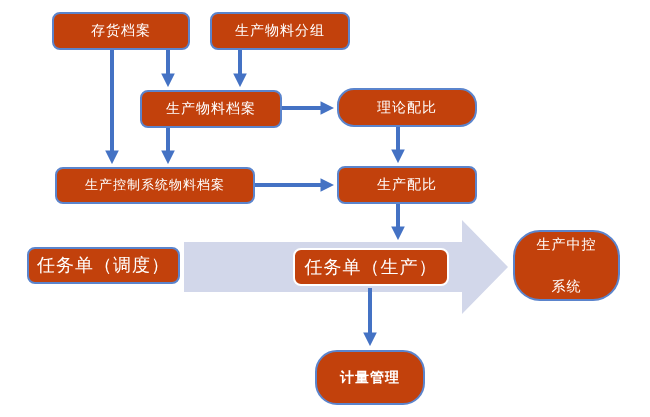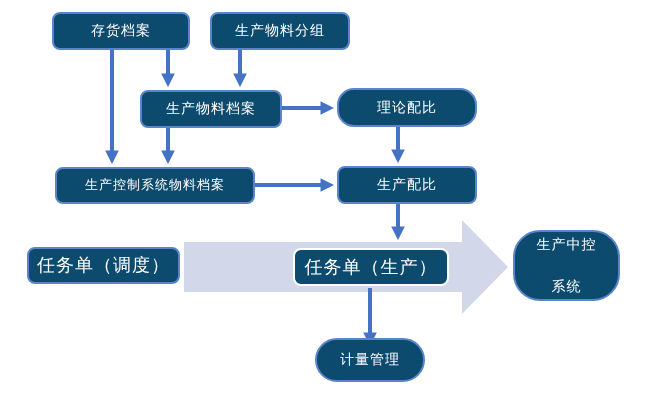--- a/index.html
+++ b/index.html
@@ -18,42 +18,42 @@
   .wires {
     position: absolute;
     left: 0;
     top: 0;
     width: 650px;
     height: 417px;
   }
   .node {
     position: absolute;
     box-sizing: border-box;
-    background: #0c4a6e;
+    background: #c2410c;
     border: 2px solid #5B84CC;
     border-radius: 8px;
     color: #ffffff;
     display: flex;
     align-items: center;
     justify-content: center;
     text-align: center;
     font-size: 14px;
     line-height: 1.25;
     letter-spacing: 1px;
   }
   .n-inventory        { left: 52px;  top: 12px;  width: 138px; height: 38px; }
   .n-material-group   { left: 210px; top: 12px;  width: 140px; height: 38px; border-radius: 8px; }
   .n-prod-material    { left: 140px; top: 90px;  width: 142px; height: 38px; }
   .n-theoretical      { left: 337px; top: 88px;  width: 140px; height: 39px; border-radius: 17px; }
   .n-control-material { left: 55px;  top: 167px; width: 200px; height: 37px; font-size: 13px; }
   .n-prod-ratio       { left: 337px; top: 166px; width: 140px; height: 38px; }
   .n-task-dispatch    { left: 27px;  top: 247px; width: 153px; height: 37px; font-size: 18px; }
   .n-task-production  { left: 293px; top: 248px; width: 156px; height: 38px; font-size: 18px; border: 2px solid #ffffff; }
   .n-central-control  { left: 513px; top: 230px; width: 107px; height: 71px; border-radius: 27px; flex-direction: column; gap: 25px; }
-  .n-metering         { left: 315px; top: 338px; width: 110px; height: 44px; border-radius: 22px; }
+  .n-metering         { left: 315px; top: 350px; width: 110px; height: 55px; border-radius: 22px; font-weight: bold; }
 </style>
 </head>
 <body>
 
 <div class="canvas">
 
   <svg class="wires" viewBox="0 0 650 417" xmlns="http://www.w3.org/2000/svg">
     <defs>
       <marker id="arrow" viewBox="0 0 10 10" refX="7" refY="5" markerWidth="3.4" markerHeight="3.4" orient="auto-start-reverse">
         <path d="M0,0 L10,5 L0,10 z" fill="#4472C4"></path>

